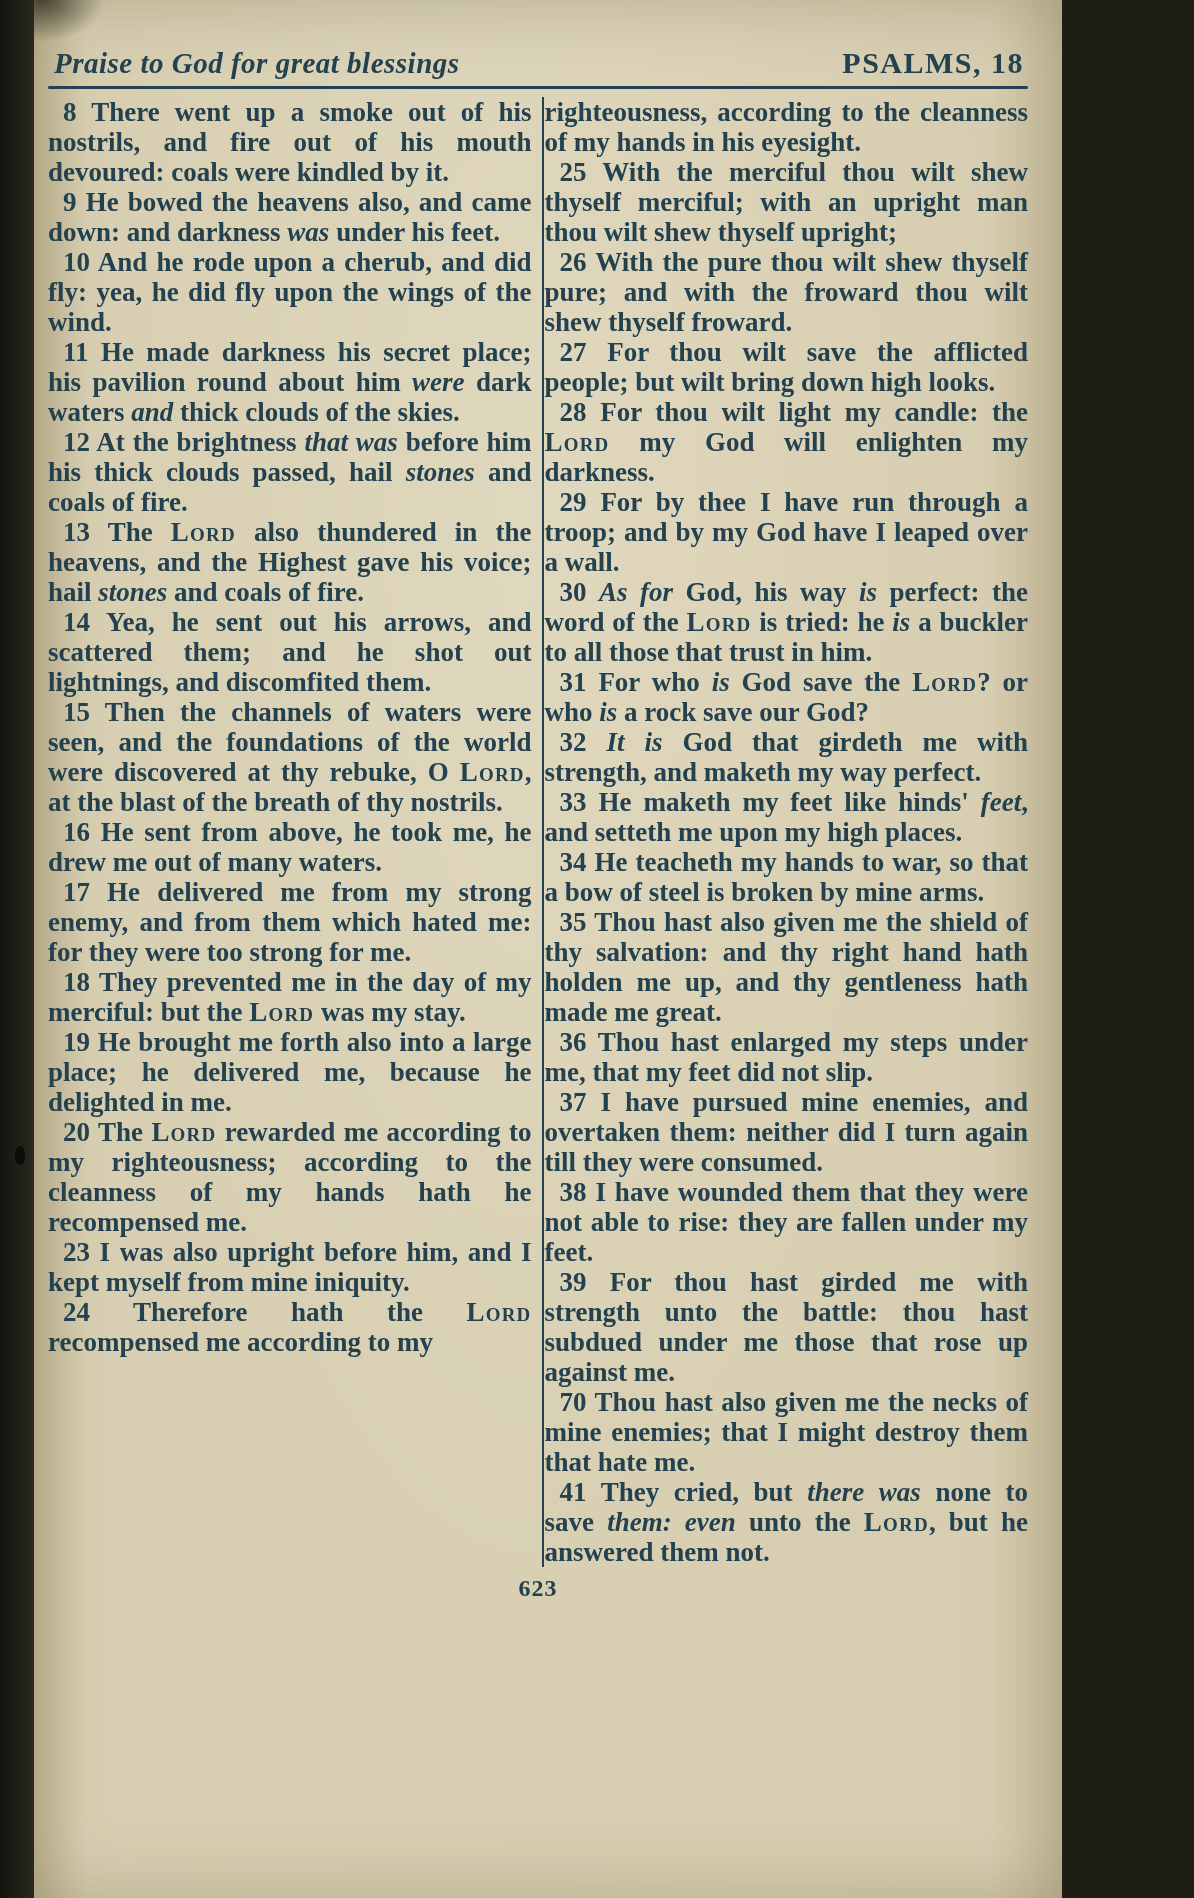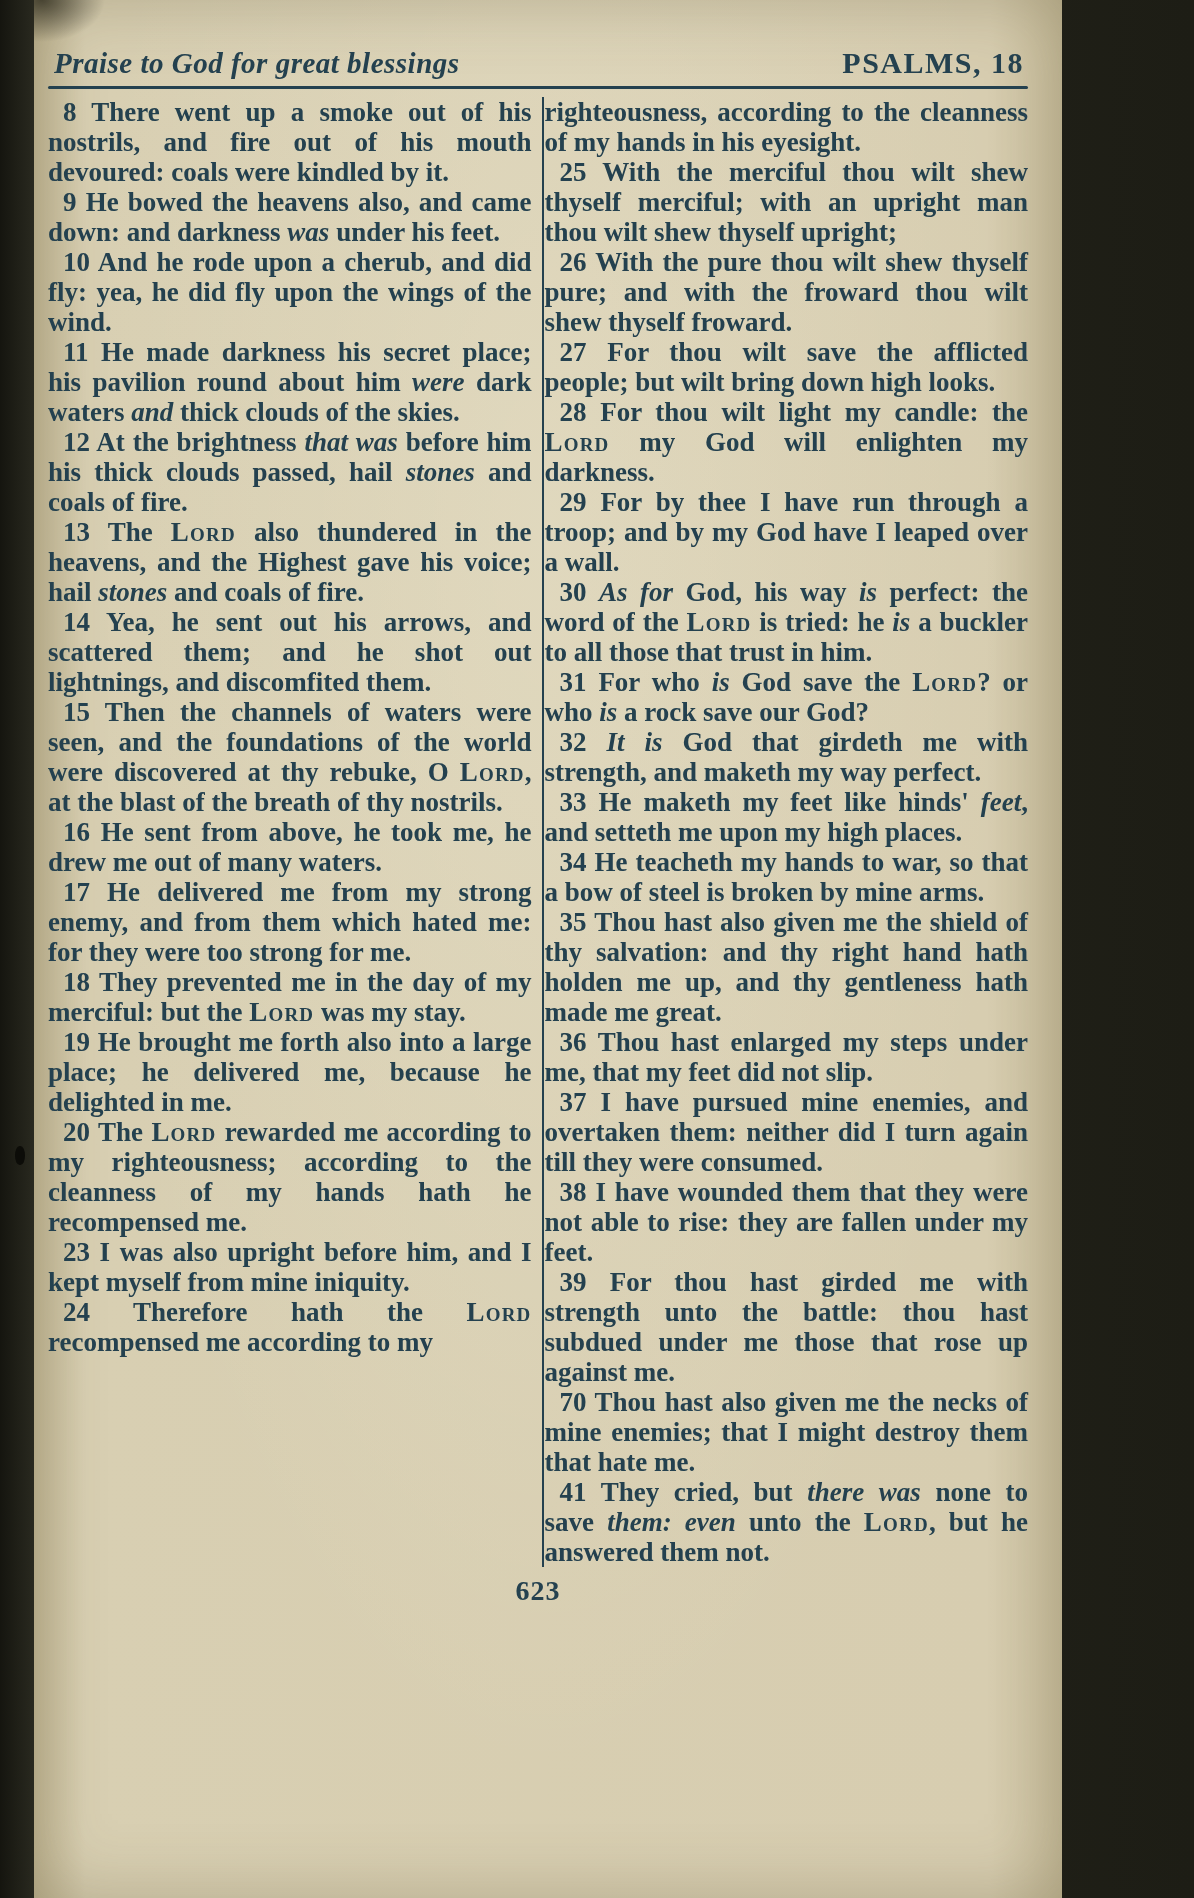--- a/index.html
+++ b/index.html
@@ -78,21 +78,21 @@
     hyphens: auto;
     -webkit-hyphens: auto;
   }
   .verse.continuation { text-indent: 0; }
   .vnum { white-space: pre; }
   .it { font-style: italic; }
   .sc { font-variant: small-caps; letter-spacing: 1.2px; }
   .page-number {
     text-align: center;
     font-weight: bold;
-    font-size: 28px;
+    font-size: 24px;
     letter-spacing: 1px;
     padding: 8px 0 4px 0;
   }
   .edge-mark {
     position: absolute;
     left: 15px; top: 1146px;
     width: 10px; height: 19px;
     background: #0c0c08;
     border-radius: 50% / 55%;
   }

